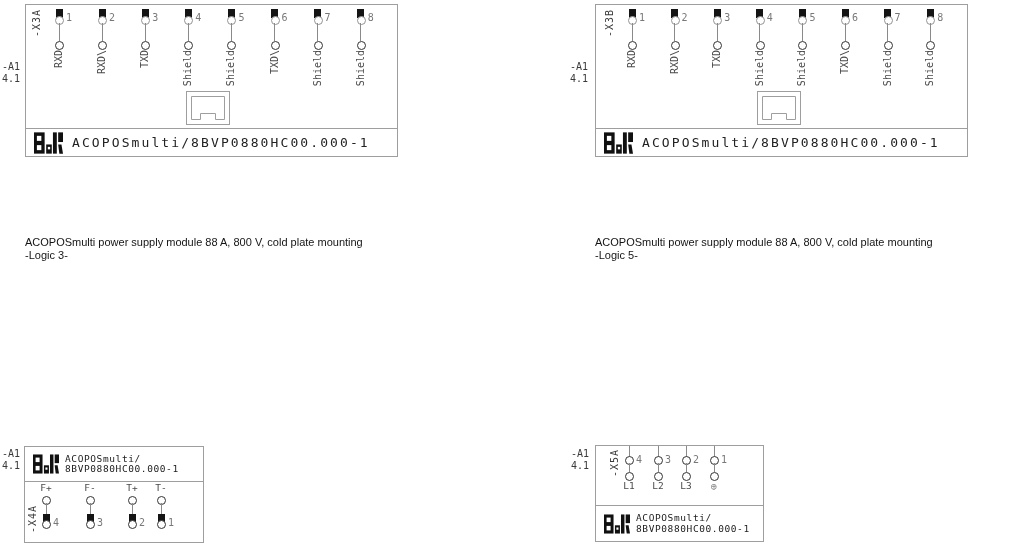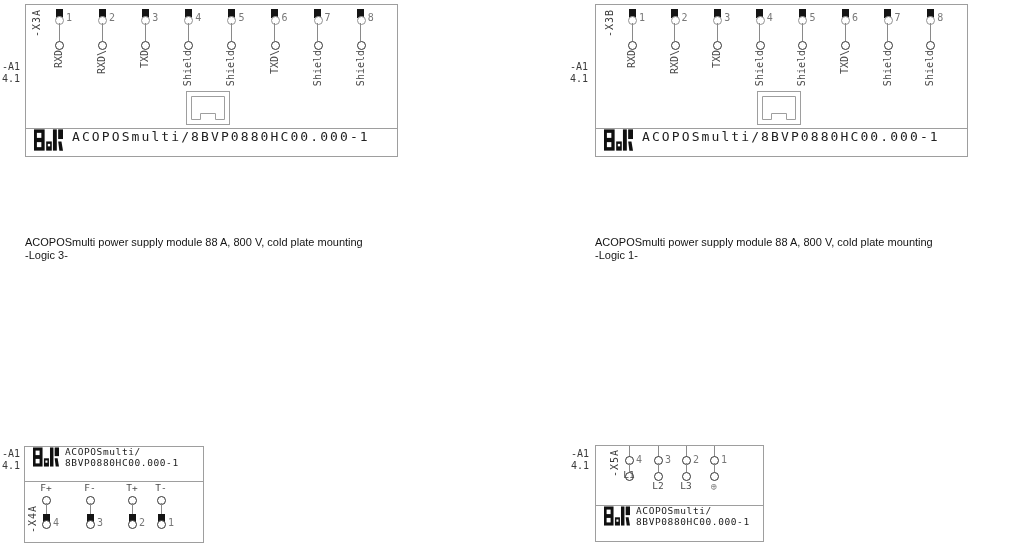--- a/index.html
+++ b/index.html
@@ -18,21 +18,21 @@
   .sq{left:-3.5px;width:7px;height:9px;background:#141414;}
   .circ{left:-4px;width:7px;height:7px;border-radius:50%;background:#fff;border:1px solid #333;}
   .circ.gray{border-color:#949494;}
   .wire{left:-0.5px;width:1px;background:#8a8a8a;}
   .num{left:7px;font-size:10px;color:#787878;line-height:10px;}
   .vlabel{left:-6px;width:max-content;line-height:12px;font-size:10px;color:#4a4a4a;
           transform-origin:0 0;transform:rotate(-90deg) translateX(-100%);white-space:nowrap;}
   .plabel{top:36px;transform:translateX(-50%);font-size:9.5px;color:#4a4a4a;line-height:10px;white-space:nowrap;}
   .plabel.muted{color:#8a8a8a;font-size:10.5px;}
   
-  .band{position:absolute;left:0;right:0;display:flex;align-items:flex-start;gap:9px;padding-left:8px;}
+  .band{position:absolute;left:0;right:0;display:flex;align-items:center;gap:9px;padding-left:8px;}
   .band.bottom{top:123px;bottom:0;border-top:1px solid #9e9e9e;}
   .band-text{font-size:13px;letter-spacing:2.1px;color:#222;white-space:nowrap;}
   .band-2line{font-size:9.5px;letter-spacing:0.6px;color:#222;line-height:10.5px;white-space:nowrap;}
   .logo-svg{flex:0 0 auto;}
   
   .part{position:absolute;font-size:12px;letter-spacing:1.7px;color:#4a4a4a;white-space:nowrap;}
   .desc{position:absolute;font-family:"Liberation Sans",sans-serif;font-size:11px;color:#141414;line-height:12.5px;}
   .rj45{position:absolute;}
 </style>
 </head>
@@ -218,21 +218,21 @@
     </div>
   </div>
 
   <div class="desc" style="left:25px;top:236px">
     <div>ACOPOSmulti power supply module 88 A, 800 V, cold plate mounting</div>
     <div>-Logic 3-</div>
   </div>
 
   <div class="desc" style="left:595px;top:236px">
     <div>ACOPOSmulti power supply module 88 A, 800 V, cold plate mounting</div>
-    <div>-Logic 1-</div>
+    <div>-Logic 5-</div>
   </div>
 
   <div class="ref" style="left:2px;top:448px"><span>-A1</span><br><span>4.1</span></div>
 
   <div class="block" style="left:24px;top:446px;width:178px;height:95px">
     <div class="band" style="top:0;height:34px;border-bottom:1px solid #9e9e9e;gap:6px">
       <svg class="logo-svg" width="26" height="20" viewBox="0 0 30 22">
         <rect x="0" y="0" width="11" height="22" fill="#101010"></rect>
         <rect x="3" y="3.6" width="4.6" height="5.2" fill="#fff"></rect>
         <rect x="3" y="13.2" width="4.6" height="5.2" fill="#fff"></rect>
@@ -288,21 +288,21 @@
 
   <div class="block" style="left:595px;top:445px;width:167px;height:95px">
     <div class="vtext" style="left:13px;top:3px">-X5A</div>
     <div class="pins">
         <div class="pin" style="left: 33px;">
           <div class="wire" style="top:0;height:11px"></div>
           <div class="circ" style="top:10px"></div>
           <div class="num" style="top:9px">4</div>
           <div class="wire" style="top:17px;height:9px"></div>
           <div class="circ" style="top:26px"></div>
-          <div class="plabel" style="top:24px">L1</div>
+          <div class="plabel" style="top:35px">L1</div>
         </div>
         <div class="pin" style="left: 62px;">
           <div class="wire" style="top:0;height:11px"></div>
           <div class="circ" style="top:10px"></div>
           <div class="num" style="top:9px">3</div>
           <div class="wire" style="top:17px;height:9px"></div>
           <div class="circ" style="top:26px"></div>
           <div class="plabel" style="top:35px">L2</div>
         </div>
         <div class="pin" style="left: 90px;">

